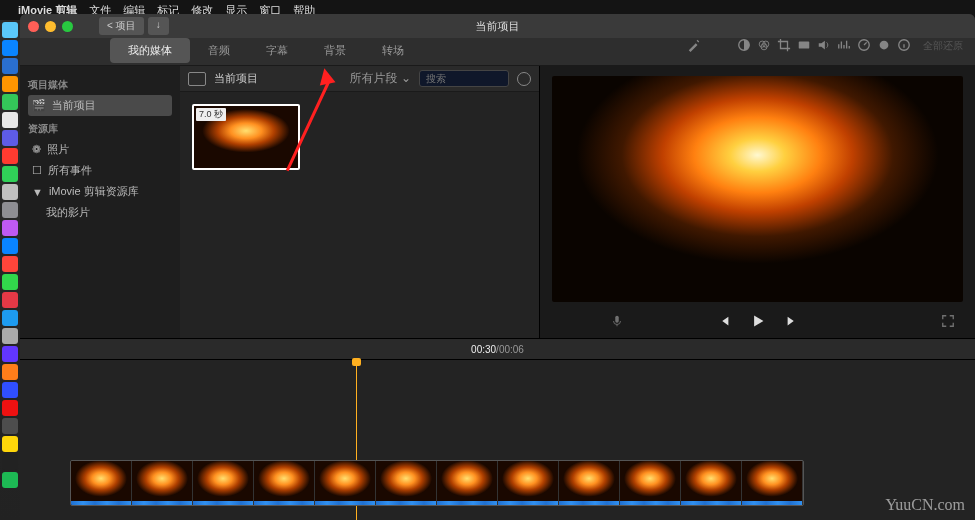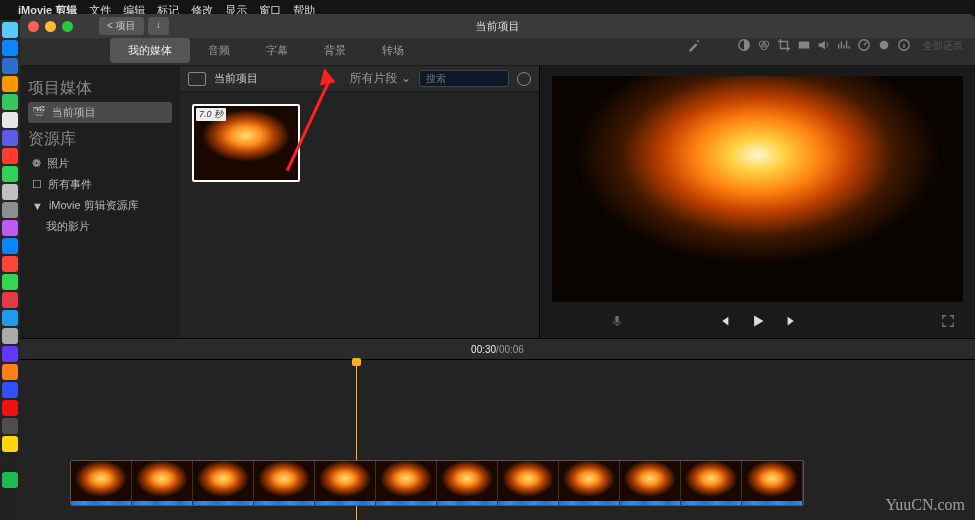--- a/index.html
+++ b/index.html
@@ -25,34 +25,34 @@
 .tabs{display:flex;margin-left:90px;}
 .tab{padding:5px 18px;font-size:11px;color:#999;cursor:pointer;}
 .tab.active{background:#555;border-radius:4px;color:#eee;}
 .tool-right{margin-left:auto;display:flex;gap:6px;padding:0 12px;align-items:center;}
 .tool-right svg{width:14px;height:14px;opacity:.7;}
 .tool-right .wand{margin-right:30px;}
 .reset{color:#555;font-size:10px;margin-left:6px;}
 
 .mid{flex:1;display:flex;background:#232323;min-height:0;}
 .sidebar{width:160px;background:#1e1e1e;padding:6px 8px;font-size:11px;color:#bbb;}
-.sidebar .hdr{color:#888;font-size:16px;margin:6px 0 3px;}
+.sidebar .hdr{color:#888;font-size:10px;margin:6px 0 3px;font-weight:bold;}
 .sidebar .item{padding:3px 4px;display:flex;align-items:center;gap:6px;cursor:pointer;}
 .sidebar .item.sel{background:#4a4a4a;border-radius:3px;}
 .sidebar .sub{padding-left:18px;}
 
 .browser{width:360px;display:flex;flex-direction:column;border-right:1px solid #000;}
 .browser-hdr{height:26px;background:#2a2a2a;display:flex;align-items:center;gap:8px;padding:0 8px;border-bottom:1px solid #1a1a1a;}
 .grid-icon{width:18px;height:14px;border:1px solid #888;border-radius:2px;}
 .b-title{font-size:11px;}
 .b-filter{margin-left:auto;font-size:12px;color:#999;}
 .search{background:#0f172a;border:1px solid #444;border-radius:3px;padding:2px 6px;width:90px;color:#888;font-size:10px;}
 .clock{width:14px;height:14px;border:1px solid #888;border-radius:50%;}
 .browser-body{flex:1;padding:12px;background:#232323;}
-.thumb{width:108px;height:78px;border:2px solid #fff;border-radius:2px;position:relative;background:radial-gradient(ellipse 60% 50% at 50% 40%,#ffe070 0%,#ff9020 25%,#b04000 45%,#1a0800 70%);font-style:italic;}
+.thumb{width:108px;height:66px;border:2px solid #fff;border-radius:2px;position:relative;background:radial-gradient(ellipse 60% 50% at 50% 40%,#ffe070 0%,#ff9020 25%,#b04000 45%,#1a0800 70%);}
 .thumb .dur{position:absolute;top:2px;left:2px;background:#eee;color:#333;font-size:9px;padding:0 3px;border-radius:1px;}
 
 .viewer{flex:1;display:flex;flex-direction:column;background:#1a1a1a;}
 .preview{flex:1;margin:10px 12px 4px;background:radial-gradient(ellipse 55% 60% at 50% 35%,#fff8d0 0%,#ffd040 12%,#ff8010 28%,#c04000 42%,#401800 60%,#0a0400 80%);border-radius:2px;}
 .controls{height:32px;display:flex;align-items:center;justify-content:center;gap:20px;position:relative;}
 .controls .mic{position:absolute;left:70px;opacity:.6;}
 .controls .full{position:absolute;right:20px;opacity:.6;}
 .controls svg{width:14px;height:14px;}
 
 .time-hdr{height:22px;background:#2a2a2a;display:flex;align-items:center;justify-content:center;font-size:10px;color:#999;border-top:1px solid #000;border-bottom:1px solid #000;}

